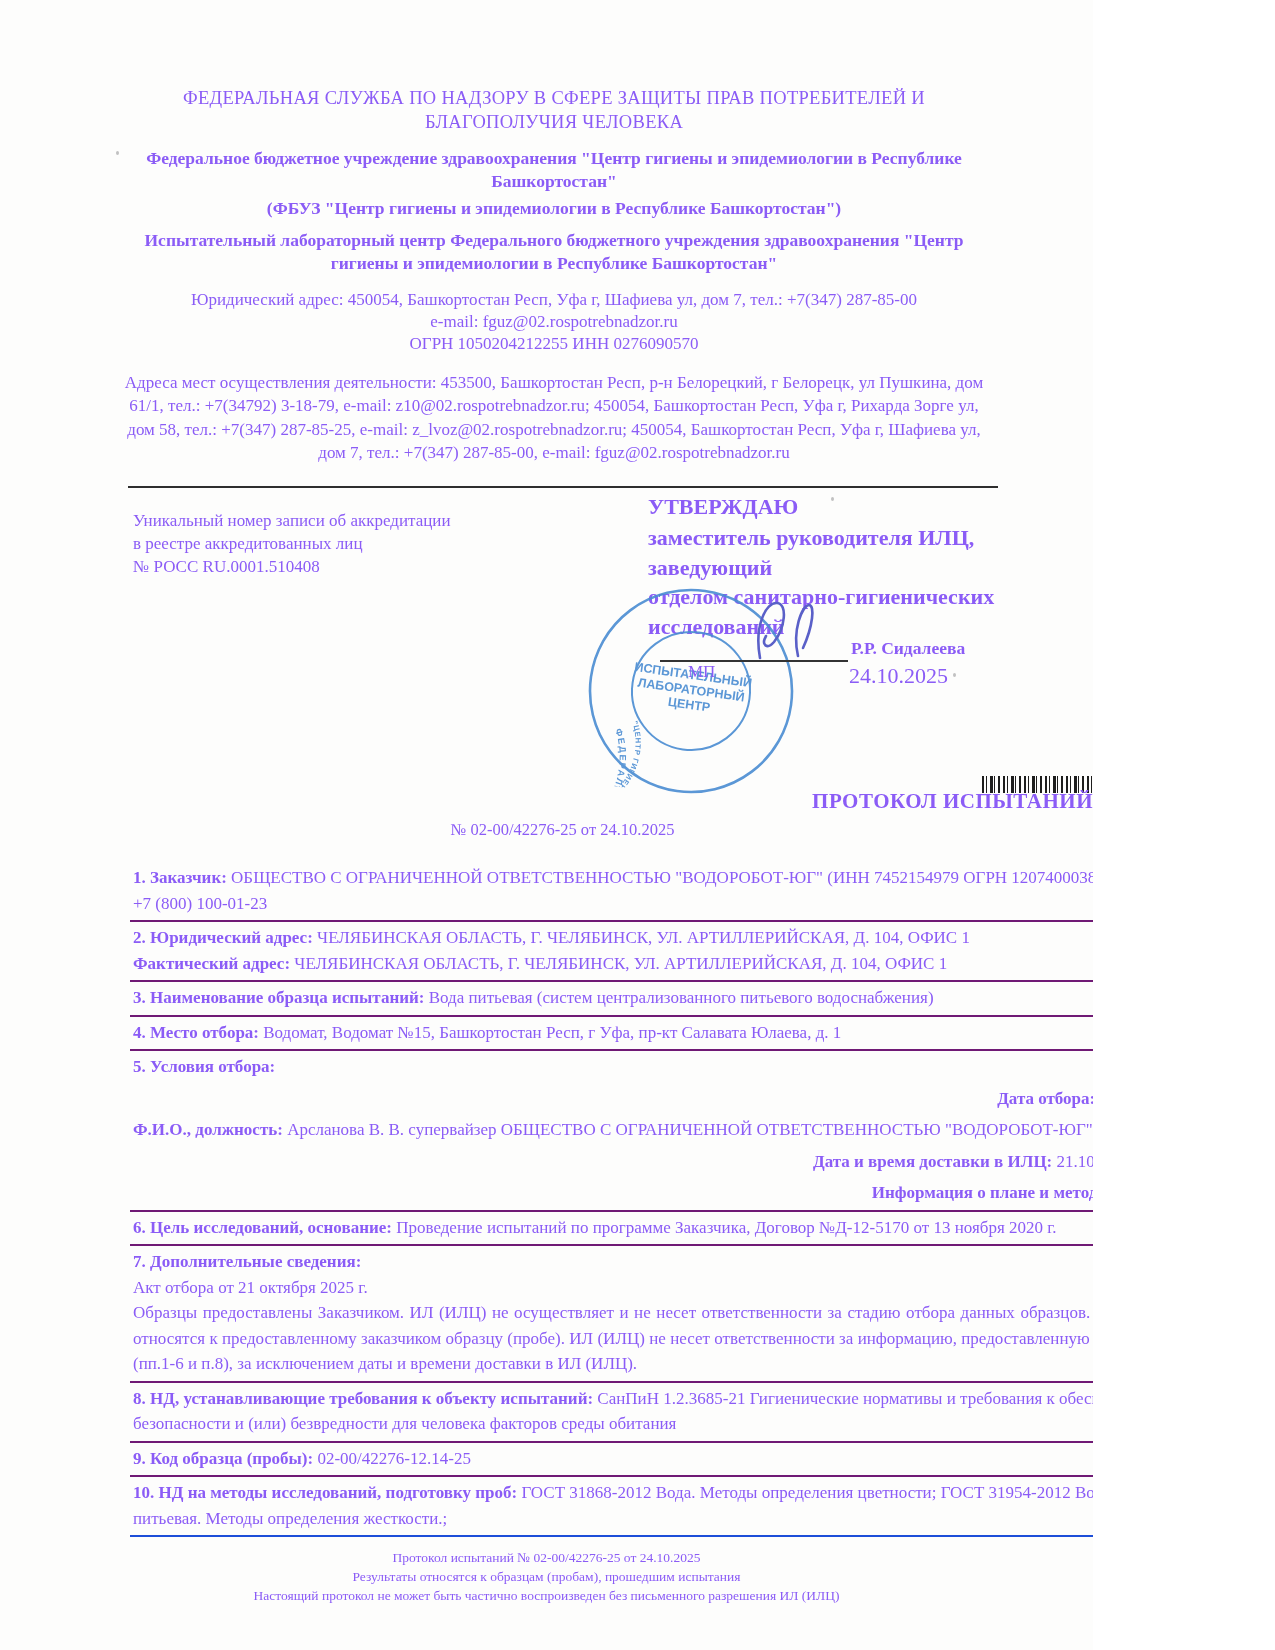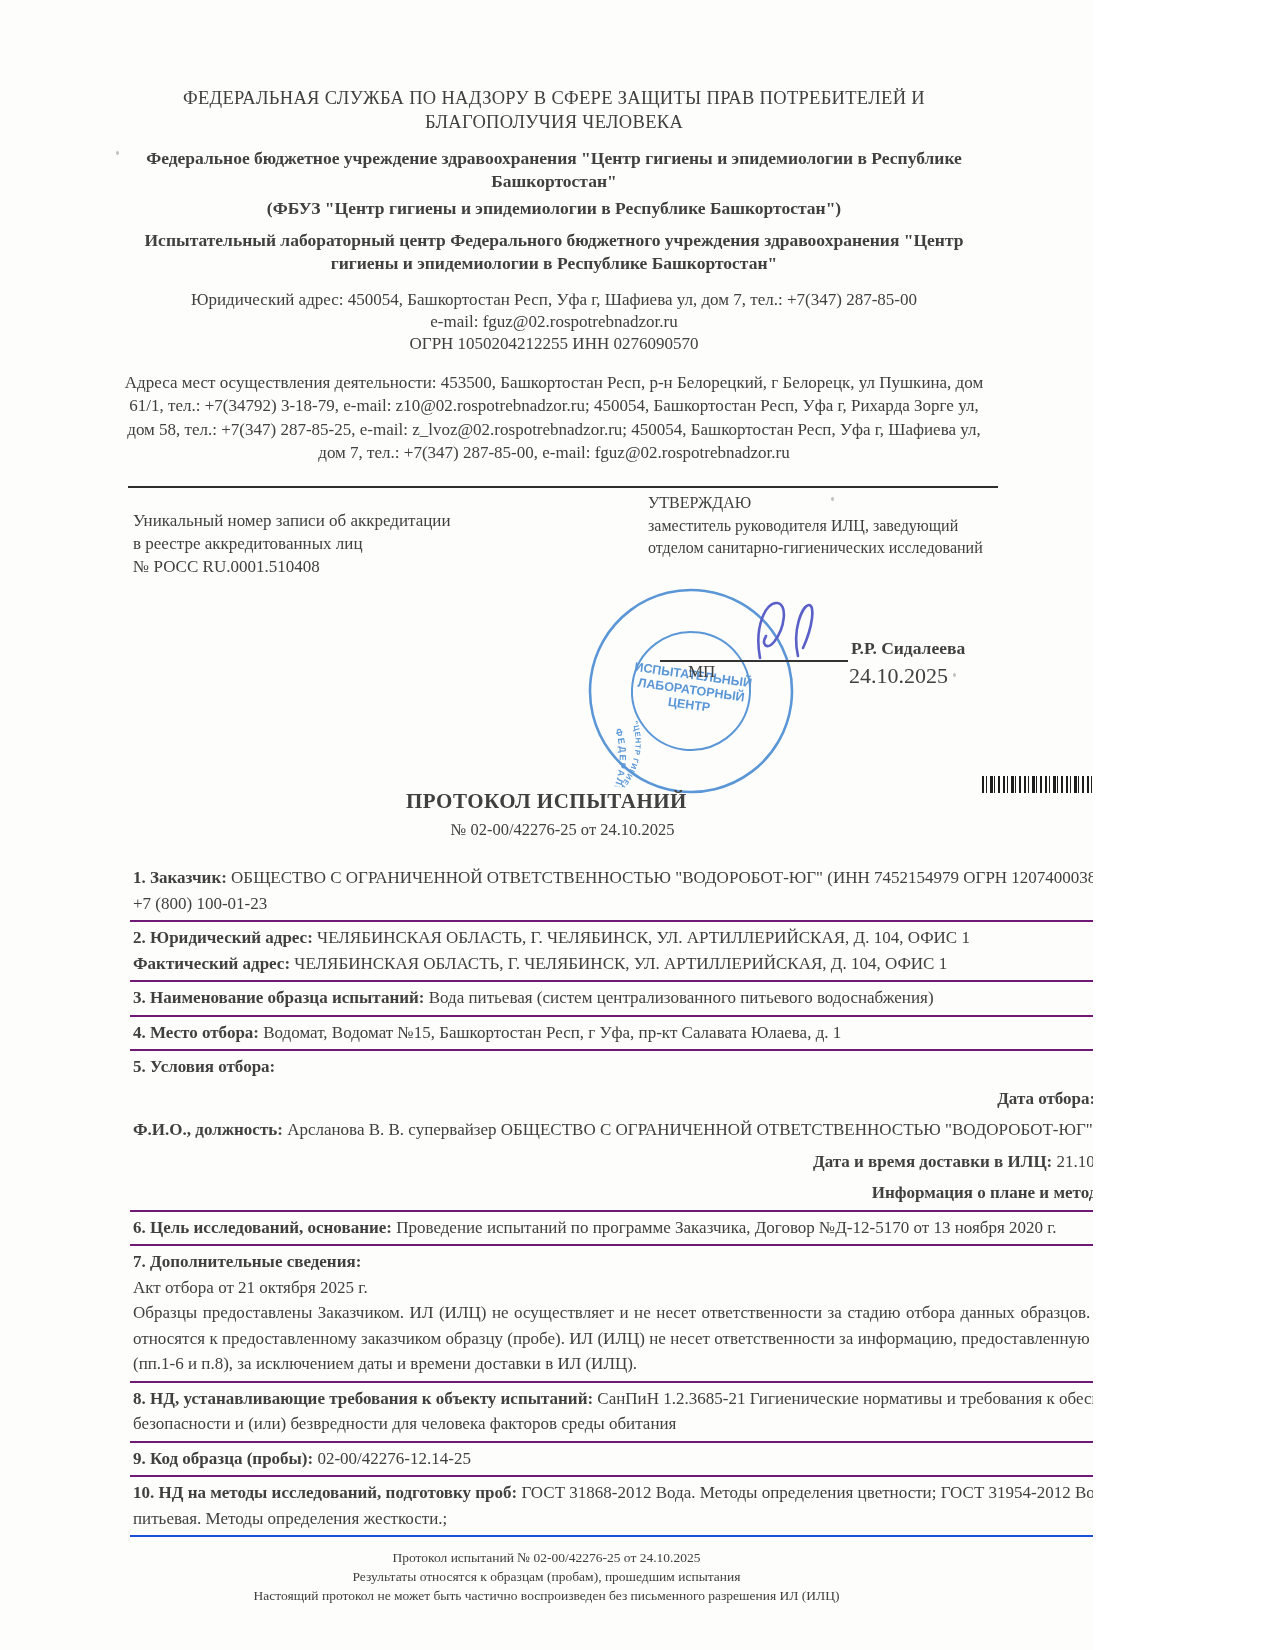--- a/index.html
+++ b/index.html
@@ -1,48 +1,48 @@
 <!DOCTYPE html>
 <html lang="ru"><head>
 <meta charset="utf-8">
 <style>
   html,body{margin:0;padding:0;background:#ffffff;}
   .page{
     position:relative;width:1093px;height:1650px;background:#fdfdfc;
-    font-family:"Liberation Serif","DejaVu Serif",serif;color:#404040;overflow:hidden;
+    font-family:"Liberation Serif","DejaVu Serif",serif;color:#8b5cf6;overflow:hidden;
   }
   
   .hdr{position:absolute;left:115px;right:100px;top:86px;text-align:center;}
   .h1{font-size:18.5px;line-height:1.3;letter-spacing:.3px;max-width:1000px;margin:0 auto;}
   .h2{font-weight:bold;font-size:17.5px;line-height:1.3;max-width:980px;margin:13px auto 0;}
   .h3{font-weight:bold;font-size:17.5px;line-height:1.3;margin:4px auto 0;}
   .h4{font-weight:bold;font-size:17.5px;line-height:1.3;max-width:1000px;margin:10px auto 14px;}
   .addr{font-size:17px;line-height:1.25;margin:12px auto 1px;}
   .addr-sub{font-size:17px;line-height:1.25;margin:1px auto 0;}
   .addr2{font-size:17px;line-height:1.38;max-width:1035px;margin:16px auto 0;}
   .rule{position:absolute;left:128px;right:95px;top:486px;border-top:2.5px solid #2e2e2e;}
   
   .accred{position:absolute;left:133px;top:510px;font-size:17px;line-height:1.34;}
-  .approve{position:absolute;left:648px;top:492px;font-weight:normal;font-size:16px;line-height:1.34;}
+  .approve{position:absolute;left:648px;top:492px;font-weight:bold;font-size:22px;line-height:1.34;}
   .approve .t{margin-bottom:2px;}
   .stamp{position:absolute;left:586px;top:586px;width:210px;height:210px;transform:rotate(8deg);opacity:.9;}
   .sig{position:absolute;left:752px;top:598px;}
   .sigline{position:absolute;left:660px;top:660px;width:188px;border-top:2px solid #333;}
   .mp{position:absolute;left:688px;top:662px;font-size:17px;}
   .sname{position:absolute;left:851px;top:638px;font-weight:bold;font-size:17.5px;}
   .sdate{position:absolute;left:849px;top:663px;font-size:22px;}
   .barcode{
     position:absolute;left:982px;top:776px;width:136px;height:17px;
     background:repeating-linear-gradient(90deg,
       #1d1d1d 0 2px,transparent 2px 4px,#1d1d1d 4px 5px,transparent 5px 8px,
       #1d1d1d 8px 11px,transparent 11px 12px,#1d1d1d 12px 13px,transparent 13px 16px,
       #1d1d1d 16px 18px,transparent 18px 21px);
   }
   
-  .ptitle{position:absolute;left:0;right:0;top:789px;text-align:center;font-weight:bold;font-size:21px;letter-spacing:.5px;}
+  .ptitle{position:absolute;left:0;right:0;top:789px;text-align:right;font-weight:bold;font-size:21px;letter-spacing:.5px;}
   .pnum{position:absolute;left:0;right:0;top:820px;text-align:center;font-size:16.5px;padding-left:32px;}
   
   .tbl{position:absolute;left:130px;top:862px;width:1048px;font-size:17px;line-height:1.5;}
   .row{border-bottom:2px solid #701a75;padding:3px 2px 4px 3px;}
   .row:last-child{border-bottom:2px solid #1d4ed8;}
   .lb{font-weight:bold;}
   .sub{margin-top:6px;text-align:right;}
   .just{text-align:justify;}
   
   .foot{position:absolute;left:0;right:0;top:1548px;text-align:center;font-size:13.5px;line-height:1.42;}

